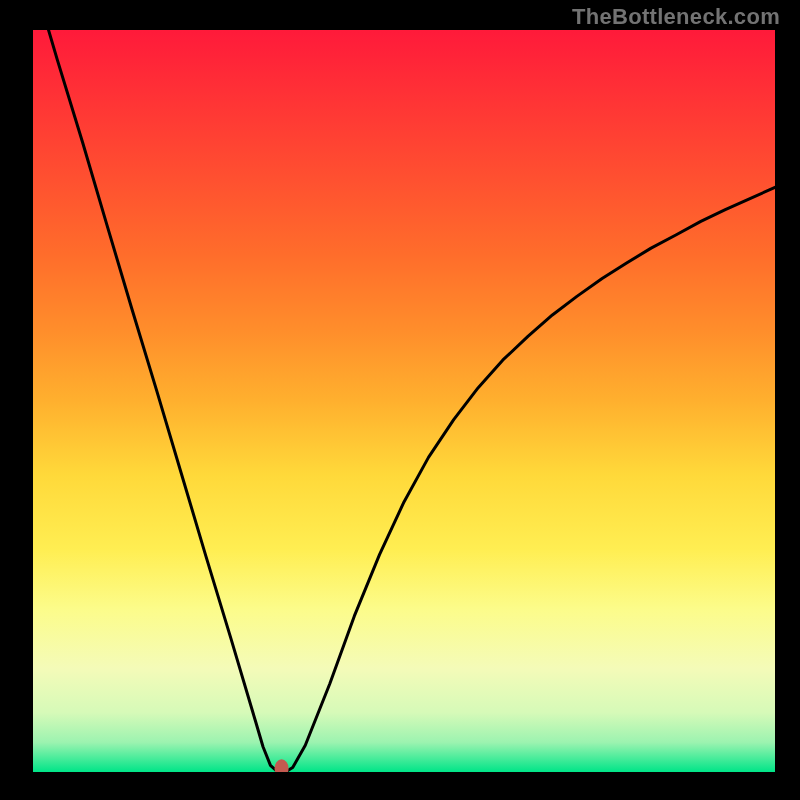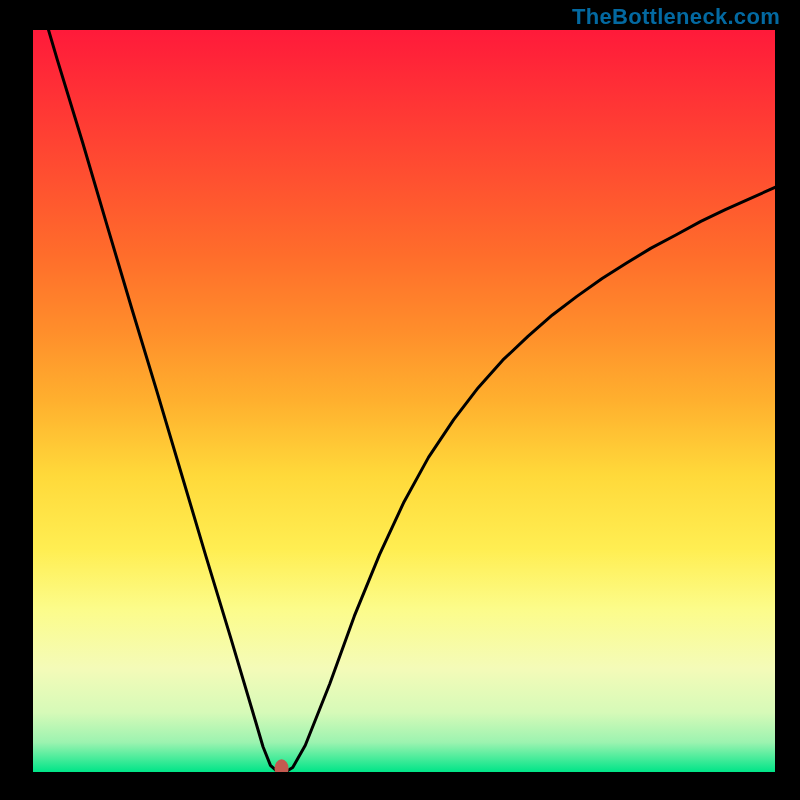--- a/index.html
+++ b/index.html
@@ -14,21 +14,21 @@
   .frame {
     position: relative;
     width: 800px;
     height: 800px;
     background: #000;
   }
   .watermark {
     position: absolute;
     top: 4px;
     right: 20px;
-    color: #0369a1;
+    color: #737373;
     font-size: 22px;
     font-weight: 600;
     letter-spacing: 0.3px;
     z-index: 5;
   }
   .plot {
     position: absolute;
     background: #000;
   }
   svg { display: block; }

